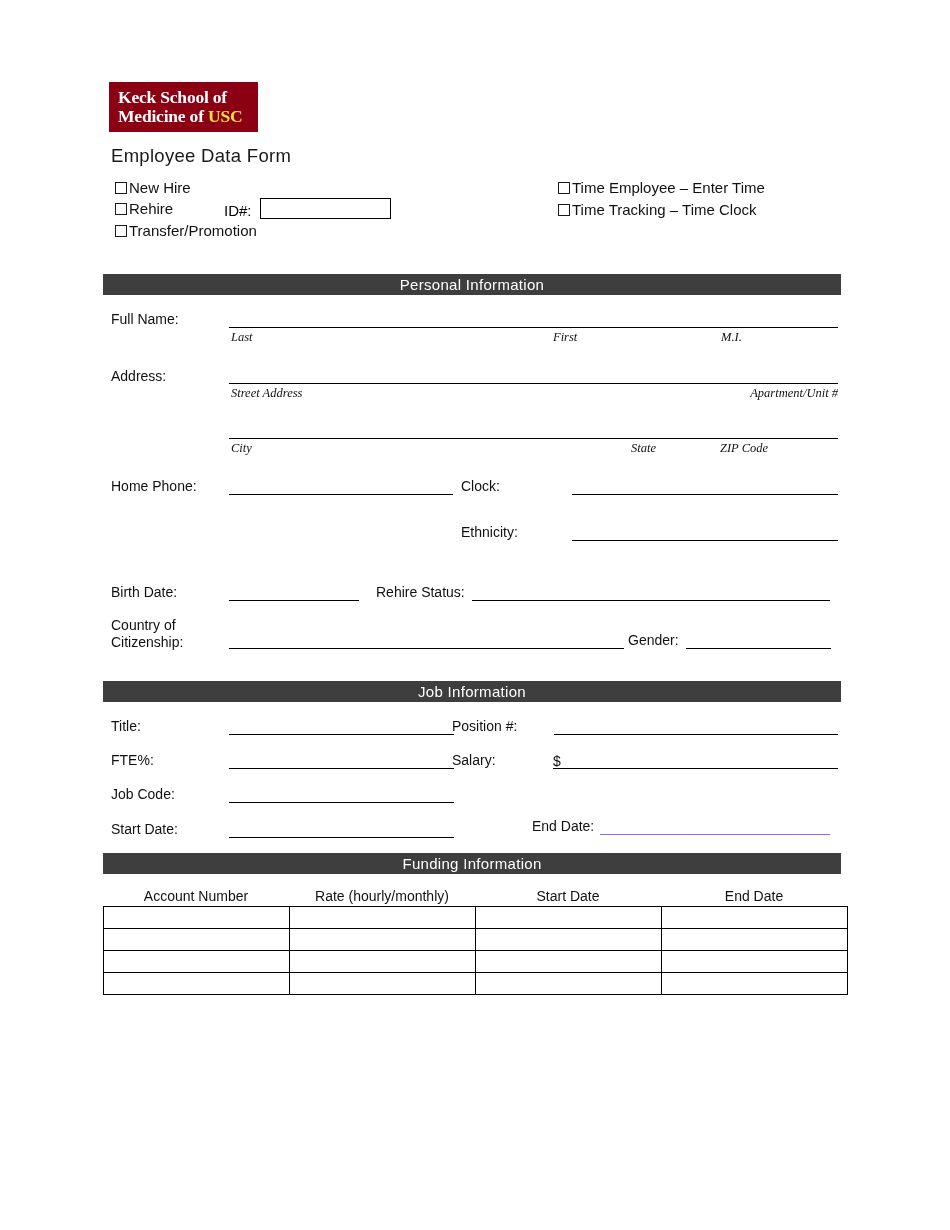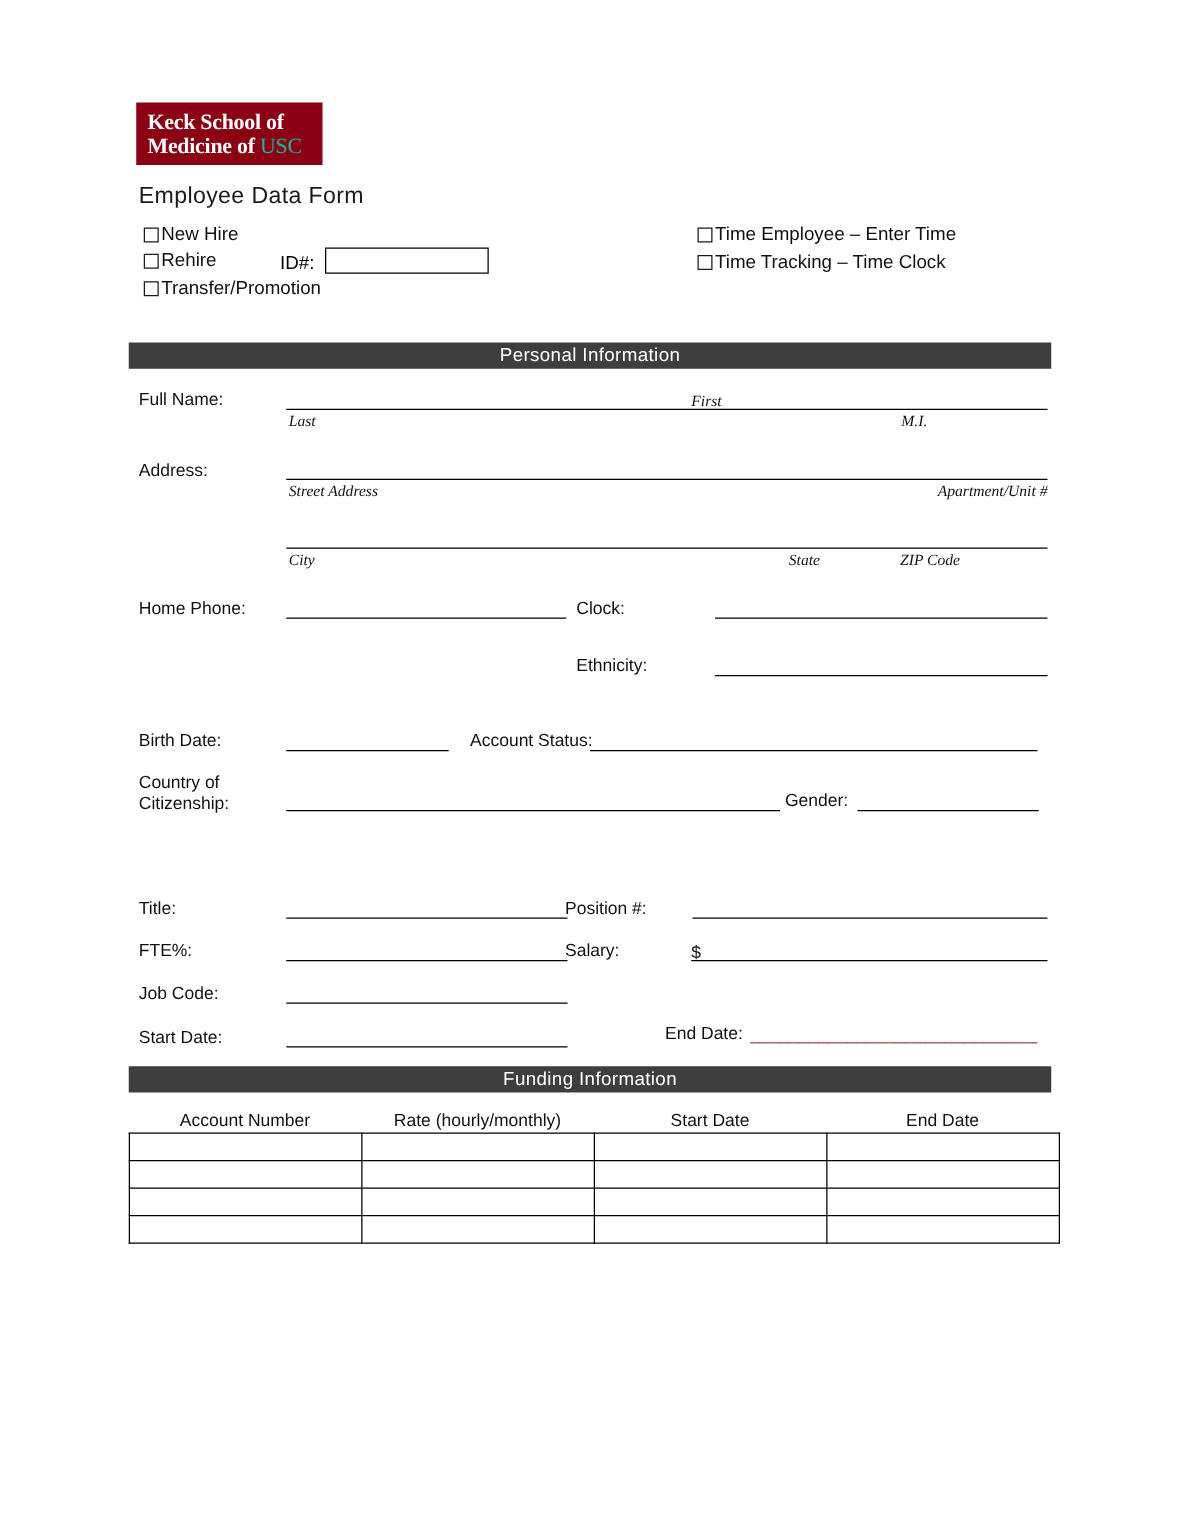--- a/index.html
+++ b/index.html
@@ -39,22 +39,22 @@
     font-family: "Liberation Serif", serif;
     color: #ffffff;
     font-weight: 700;
     font-size: 17.5px;
     letter-spacing: -0.2px;
     white-space: nowrap;
   }
   .logo-l1 { top: 5px; }
   .logo-l2 { top: 24px; }
   .logo-usc {
-    color: #14b8a6;
-    font-weight: 400;
+    color: #fde047;
+    font-weight: 700;
   }
 
   
   .form-title {
     position: absolute;
     left: 111px;
     top: 145px;
     font-size: 18.5px;
     letter-spacing: 0.3px;
     color: #1a1a1a;
@@ -156,21 +156,21 @@
     text-align: right;
   }
   .dollar {
     position: absolute;
     font-size: 14px;
     color: #111;
   }
   .dashline {
     position: absolute;
     font-size: 14px;
-    color: #7f1d1d;
+    color: #8b5cf6;
     letter-spacing: 0px;
     white-space: nowrap;
     overflow: hidden;
   }
 
   
   .fund-head {
     position: absolute;
     top: 888px;
     font-size: 14px;
@@ -229,21 +229,21 @@
     <span class="cblabel">Time Tracking – Time Clock</span>
   </div>
 
   <div class="sec-bar" style="top:274px;">
     <span>Personal Information</span>
   </div>
 
   <div class="lbl" style="left:111px; top:312px;">Full Name:</div>
   <div class="rule" style="left:229px; top:327px; width:609px;"></div>
   <div class="sub" style="left:231px; top:330px;">Last</div>
-  <div class="sub" style="left:553px; top:314px;text-align:right;">First</div>
+  <div class="sub" style="left:553px; top:330px;text-align:right;">First</div>
   <div class="sub" style="left:721px; top:330px;">M.I.</div>
 
   <div class="lbl" style="left:111px; top:369px;">Address:</div>
   <div class="rule" style="left:229px; top:383px; width:609px;"></div>
   <div class="sub" style="left:231px; top:386px;">Street Address</div>
   <div class="sub-r" style="left:638px; top:386px; width:200px;">Apartment/Unit #</div>
 
   <div class="rule" style="left:229px; top:438px; width:609px;"></div>
   <div class="sub" style="left:231px; top:441px;">City</div>
   <div class="sub" style="left:631px; top:441px;">State</div>
@@ -254,30 +254,33 @@
 
   <div class="lbl" style="left:461px; top:479px;">Clock:</div>
   <div class="rule" style="left:572px; top:494px; width:266px;"></div>
 
   <div class="lbl" style="left:461px; top:525px;">Ethnicity:</div>
   <div class="rule" style="left:572px; top:540px; width:266px;"></div>
 
   <div class="lbl" style="left:111px; top:585px;">Birth Date:</div>
   <div class="rule" style="left:229px; top:600px; width:130px;"></div>
 
-  <div class="lbl" style="left:376px; top:585px;">Account Status:</div>
+  <div class="lbl" style="left:376px; top:585px;">Rehire Status:</div>
   <div class="rule" style="left:472px; top:600px; width:358px;"></div>
 
   <div class="lbl2" style="left:111px; top:617px;">Country of</div>
   <div class="lbl2" style="left:111px; top:634px;">Citizenship:</div>
   <div class="rule" style="left:229px; top:648px; width:395px;"></div>
 
   <div class="lbl" style="left:628px; top:633px;">Gender:</div>
   <div class="rule" style="left:686px; top:648px; width:145px;"></div>
 
+  <div class="sec-bar" style="top:681px;">
+    <span>Job Information</span>
+  </div>
 
   <div class="lbl" style="left:111px; top:719px;">Title:</div>
   <div class="rule" style="left:229px; top:734px; width:225px;"></div>
 
   <div class="lbl" style="left:452px; top:719px;">Position #:</div>
   <div class="rule" style="left:554px; top:734px; width:284px;"></div>
 
   <div class="lbl" style="left:111px; top:753px;">FTE%:</div>
   <div class="rule" style="left:229px; top:768px; width:225px;"></div>
 

